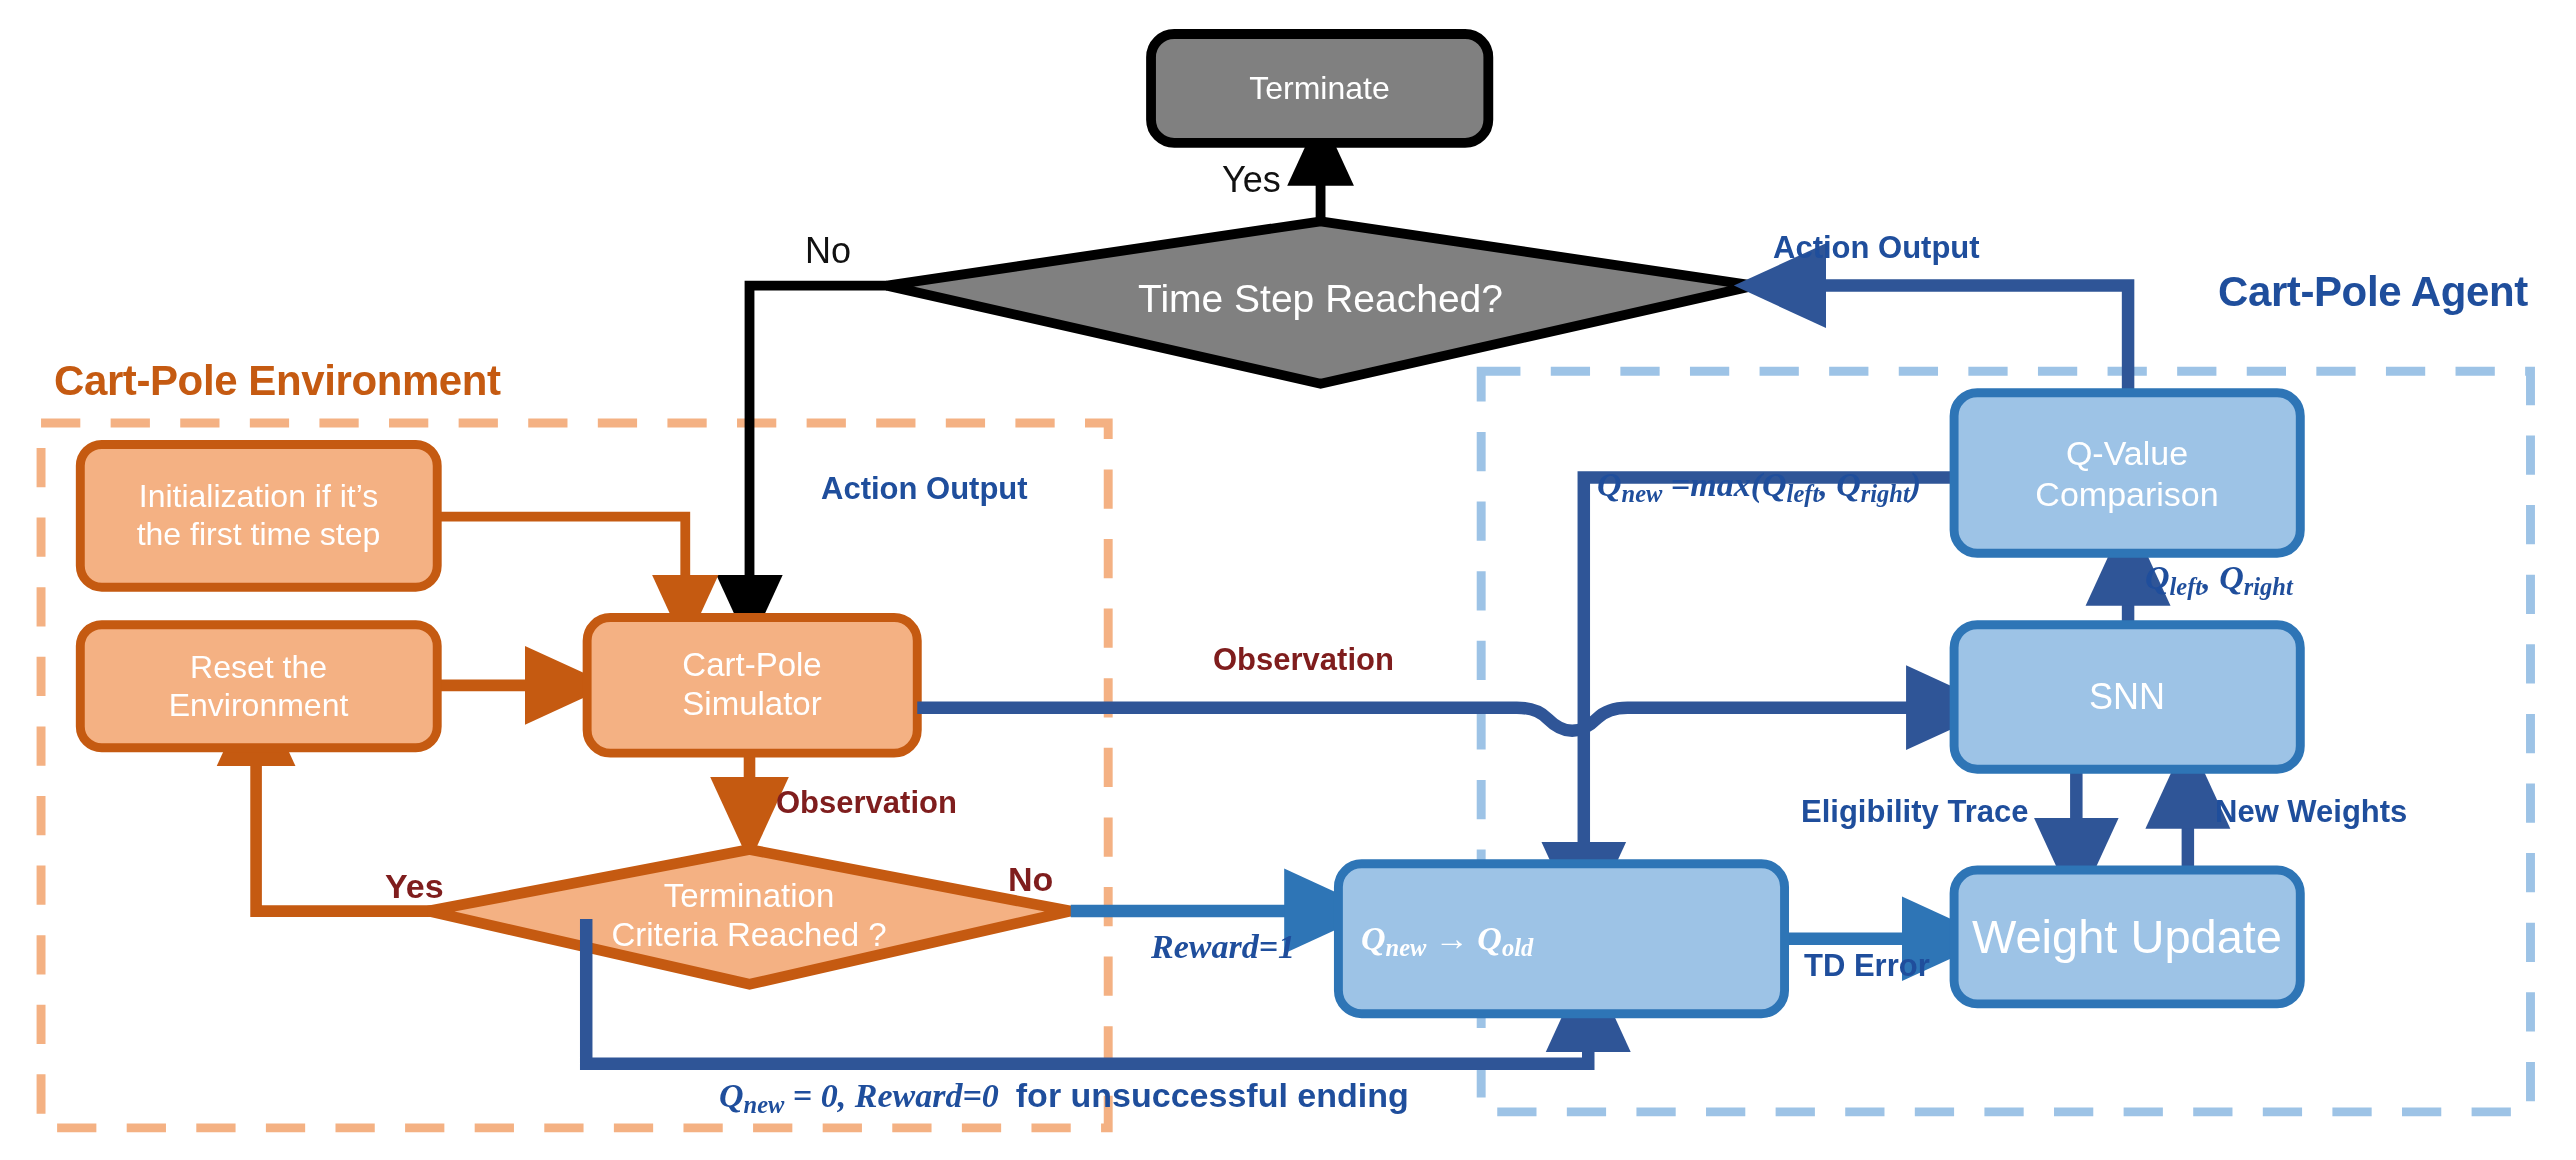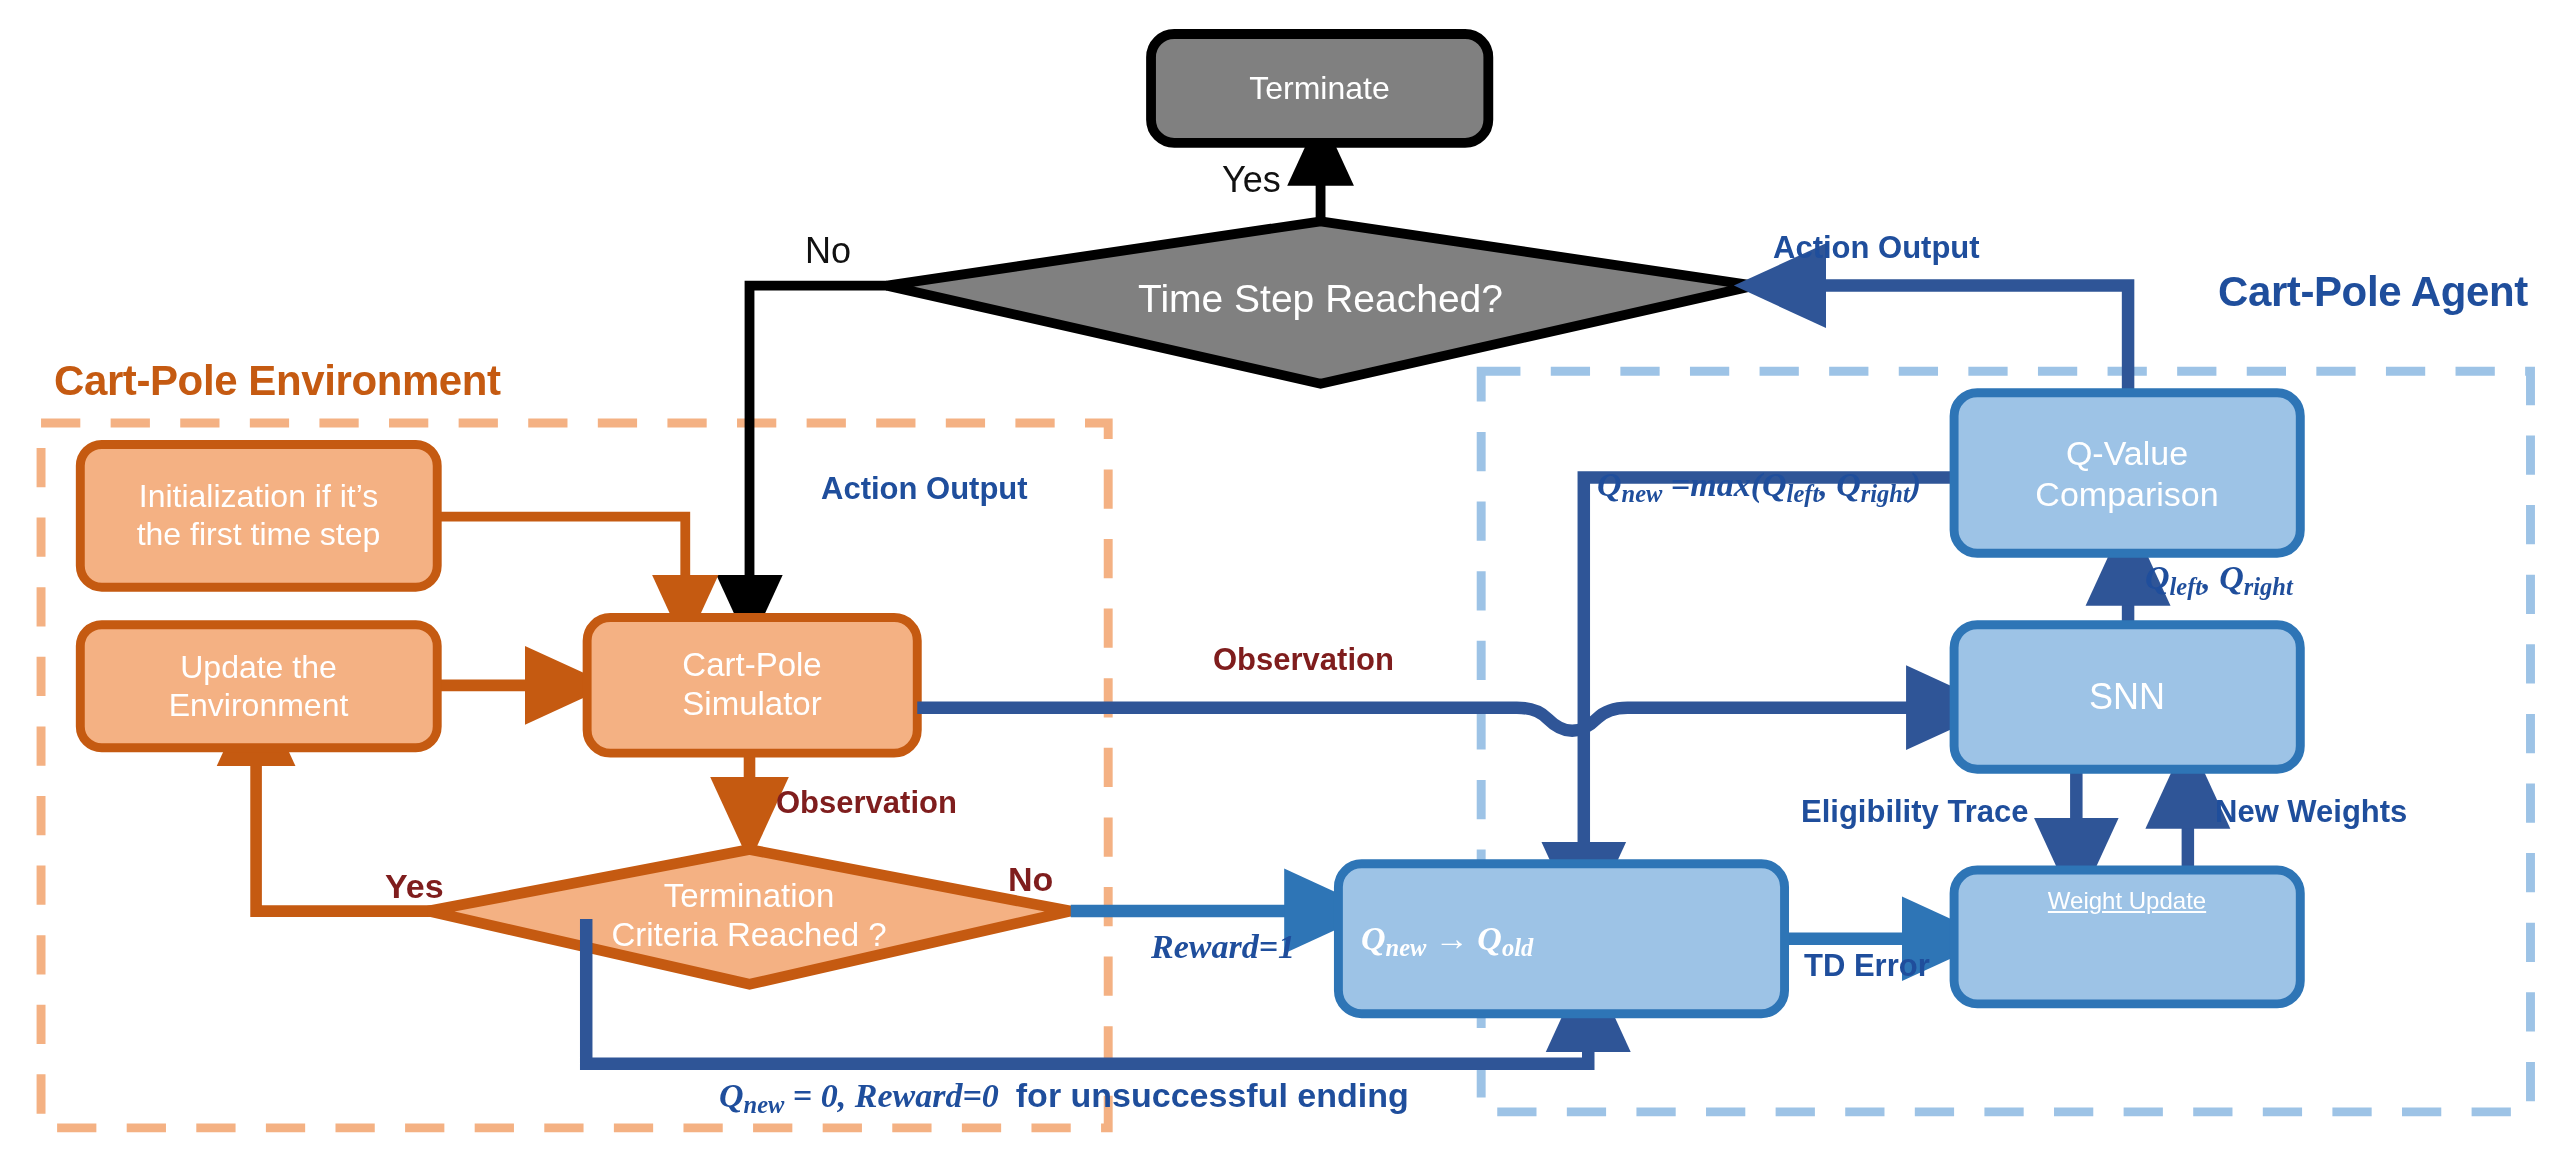--- a/index.html
+++ b/index.html
@@ -105,21 +105,21 @@
   <div class="node-text" style="left:1035px;top:221px;width:571px;height:156px;font-size:39px;flex-direction:column;">
     <span>Time Step Reached?</span>
   </div>
 
   <div class="node-text" style="left:80px;top:444px;width:357px;height:143px;font-size:32px;flex-direction:column;">
     <span>Initialization if it’s</span>
     <span>the first time step</span>
   </div>
 
   <div class="node-text" style="left:80px;top:625px;width:357px;height:123px;font-size:32px;flex-direction:column;">
-    <span>Update the</span>
+    <span>Reset the</span>
     <span>Environment</span>
   </div>
 
   <div class="node-text" style="left:587px;top:617px;width:330px;height:136px;font-size:33px;flex-direction:column;">
     <span>Cart-Pole</span>
     <span>Simulator</span>
   </div>
 
   <div class="node-text" style="left:535px;top:849px;width:428px;height:134px;font-size:33px;flex-direction:column;">
     <span>Termination</span>
@@ -128,21 +128,21 @@
 
   <div class="node-text" style="left:1954px;top:393px;width:346px;height:161px;font-size:34px;flex-direction:column;">
     <span>Q-Value</span>
     <span>Comparison</span>
   </div>
 
   <div class="node-text" style="left:1954px;top:625px;width:346px;height:145px;font-size:36px;">
     <span>SNN</span>
   </div>
 
-  <div class="node-text" style="left:1954px;top:834px;width:346px;height:134px;font-size:24px;text-decoration:underline;">
+  <div class="node-text" style="left:1954px;top:870px;width:346px;height:134px;font-size:47px;">
     <span>Weight Update</span>
   </div>
 
   <div class="node-text" style="left:1338px;top:864px;width:446px;height:150px;flex-direction:column;align-items:flex-start;padding-left:23px;box-sizing:border-box;justify-content:center;">
     <span class="math-white" style="font-size:34px;margin-top:3.6px;">
       <i>Q</i><span class="sub">new</span> → <i>Q</i><span class="sub">old</span>
     </span>
   </div>
 
   <div class="lbl group-title env" style="left:54px;top:357px;">Cart-Pole Environment</div>

